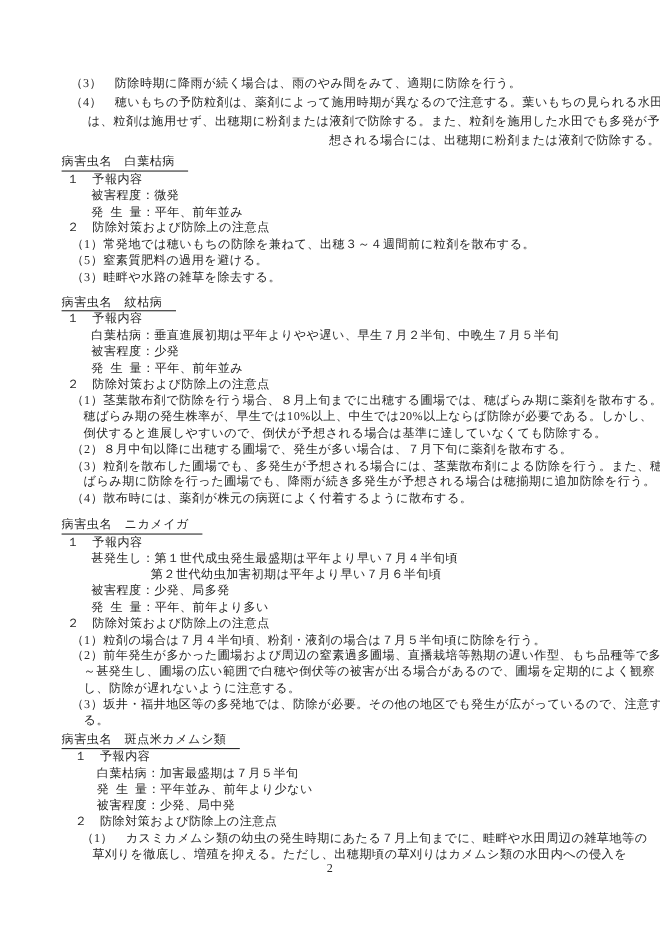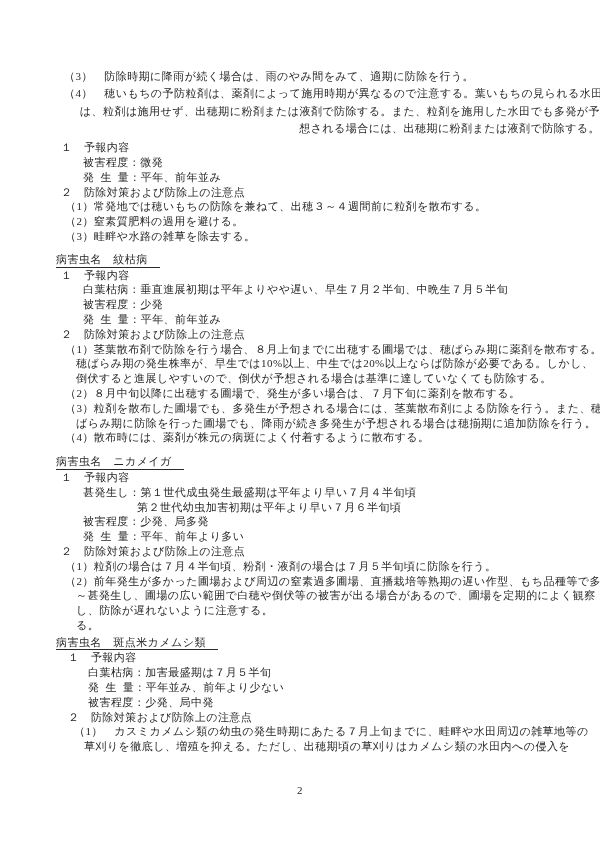--- a/index.html
+++ b/index.html
@@ -54,26 +54,27 @@
 
 <div class="page">
   <div class="doc">
       <div class="block b0">
         <div class="line p0">（3）　防除時期に降雨が続く場合は、雨のやみ間をみて、適期に防除を行う。</div>
         <div class="line p0">（4）　穂いもちの予防粒剤は、薬剤によって施用時期が異なるので注意する。葉いもちの見られる水田で</div>
         <div class="line p1">は、粒剤は施用せず、出穂期に粉剤または液剤で防除する。また、粒剤を施用した水田でも多発が予</div>
         <div class="line p1">想される場合には、出穂期に粉剤または液剤で防除する。</div>
       </div>
       <div class="block b1">
+        <div class="line h"><span class="u">病害虫名　白葉枯病</span></div>
         <div class="line n">１　予報内容</div>
         <div class="line s">被害程度：微発</div>
         <div class="line s">発 生 量：平年、前年並み</div>
         <div class="line n">２　防除対策および防除上の注意点</div>
         <div class="line it">（1）常発地では穂いもちの防除を兼ねて、出穂３～４週間前に粒剤を散布する。</div>
-        <div class="line it">（2）窒素質肥料の過用を避ける。</div>
+        <div class="line it">（5）窒素質肥料の過用を避ける。</div>
         <div class="line it">（3）畦畔や水路の雑草を除去する。</div>
       </div>
       <div class="block b2">
         <div class="line h"><span class="u">病害虫名　紋枯病</span></div>
         <div class="line n">１　予報内容</div>
         <div class="line s">白葉枯病：垂直進展初期は平年よりやや遅い、早生７月２半旬、中晩生７月５半旬</div>
         <div class="line s">被害程度：少発</div>
         <div class="line s">発 生 量：平年、前年並み</div>
         <div class="line n">２　防除対策および防除上の注意点</div>
         <div class="line it">（1）茎葉散布剤で防除を行う場合、８月上旬までに出穂する圃場では、穂ばらみ期に薬剤を散布する。</div>
@@ -89,20 +90,21 @@
         <div class="line n">１　予報内容</div>
         <div class="line s">甚発生し：第１世代成虫発生最盛期は平年より早い７月４半旬頃</div>
         <div class="line s2">第２世代幼虫加害初期は平年より早い７月６半旬頃</div>
         <div class="line s">被害程度：少発、局多発</div>
         <div class="line s">発 生 量：平年、前年より多い</div>
         <div class="line n">２　防除対策および防除上の注意点</div>
         <div class="line it">（1）粒剤の場合は７月４半旬頃、粉剤・液剤の場合は７月５半旬頃に防除を行う。</div>
         <div class="line it">（2）前年発生が多かった圃場および周辺の窒素過多圃場、直播栽培等熟期の遅い作型、もち品種等で多</div>
         <div class="line ic">～甚発生し、圃場の広い範囲で白穂や倒伏等の被害が出る場合があるので、圃場を定期的によく観察</div>
         <div class="line ic">し、防除が遅れないように注意する。</div>
+        <div class="line it">（3）坂井・福井地区等の多発地では、防除が必要。その他の地区でも発生が広がっているので、注意す</div>
         <div class="line ic">る。</div>
       </div>
       <div class="block b4">
         <div class="line h"><span class="u">病害虫名　斑点米カメムシ類</span></div>
         <div class="line n4">１　予報内容</div>
         <div class="line s4">白葉枯病：加害最盛期は７月５半旬</div>
         <div class="line s4">発 生 量：平年並み、前年より少ない</div>
         <div class="line s4">被害程度：少発、局中発</div>
         <div class="line n4">２　防除対策および防除上の注意点</div>
         <div class="line it4">（1）　カスミカメムシ類の幼虫の発生時期にあたる７月上旬までに、畦畔や水田周辺の雑草地等の</div>

